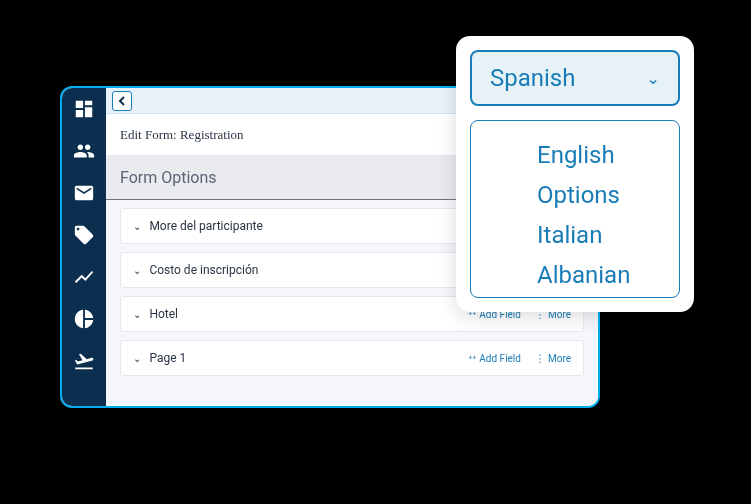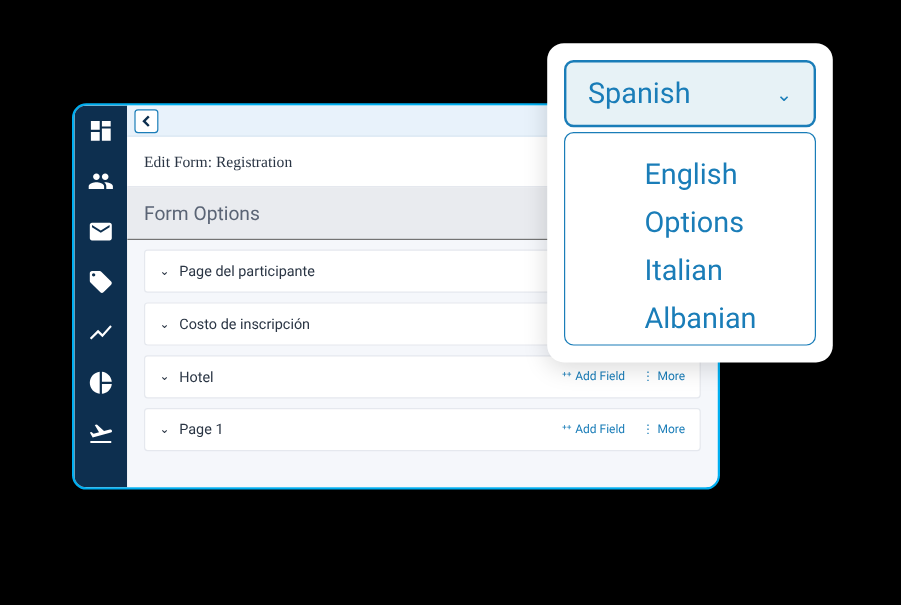--- a/index.html
+++ b/index.html
@@ -148,21 +148,21 @@
 .lang-select {
   border: 2px solid #1a7db8;
   background: #e7f2f6;
   border-radius: 8px;
   padding: 12px 18px;
   display: flex;
   align-items: center;
   justify-content: space-between;
   color: #1a7db8;
   font-size: 24px;
-  margin-bottom: 4px;
+  margin-bottom: 14px;
 }
 .lang-select .chev { font-size: 16px; }
 .lang-options {
   border: 1.5px solid #1a7db8;
   border-radius: 8px;
   padding: 14px 18px 0 18px;
   height: 178px;
   overflow: hidden;
 }
 .lang-option {
@@ -228,21 +228,21 @@
       <div class="add-comp-btn">+ Add Com</div>
     </div>
 
     <div class="form-options">Form Options</div>
 
     <div class="section-list">
 
       <div class="section">
         <div class="section-left">
           <span class="chev">⌄</span>
-          <span>Page del participante</span>
+          <span>More del participante</span>
         </div>
       </div>
 
       <div class="section">
         <div class="section-left">
           <span class="chev">⌄</span>
           <span>Costo de inscripción</span>
         </div>
       </div>
 

